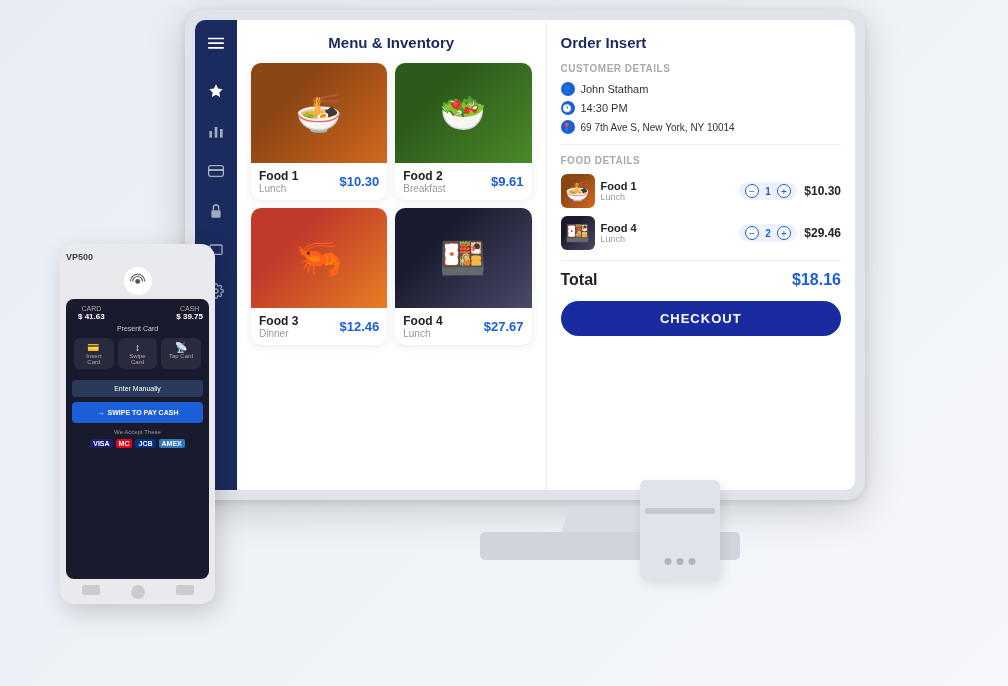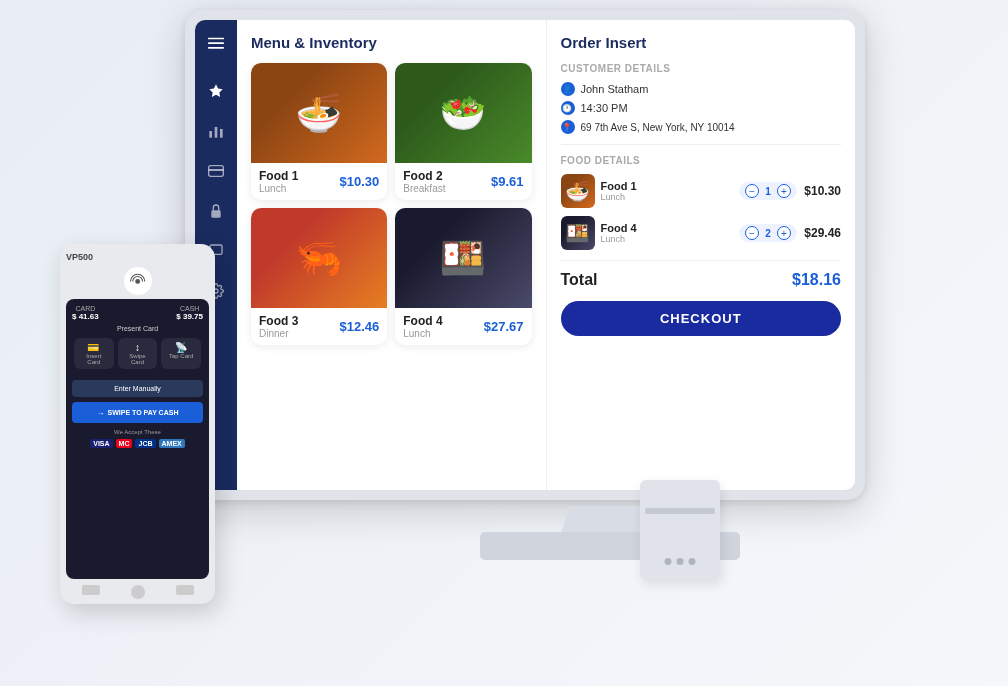--- a/index.html
+++ b/index.html
@@ -97,20 +97,21 @@
       display: flex;
       flex: 1;
       overflow: hidden;
     }
 
     .menu-header {
       display: flex;
       align-items: center;
       justify-content: space-between;
       margin-bottom: 12px;
+      flex-direction: column;
     }
 
     .menu-title {
       font-size: 15px;
       font-weight: 700;
       color: #1a2b5f;
     }
 
     .search-bar {
       display: flex;
@@ -480,20 +481,21 @@
     }
 
     .pos-screen-header {
       display: flex;
       justify-content: space-between;
       margin-bottom: 4px;
     }
 
     .pos-screen-col {
       text-align: center;
+      margin-left: 6px;
     }
 
     .pos-screen-label {
       font-size: 7px;
       color: #aaa;
     }
 
     .pos-screen-amount {
       font-size: 8px;
       font-weight: 700;

